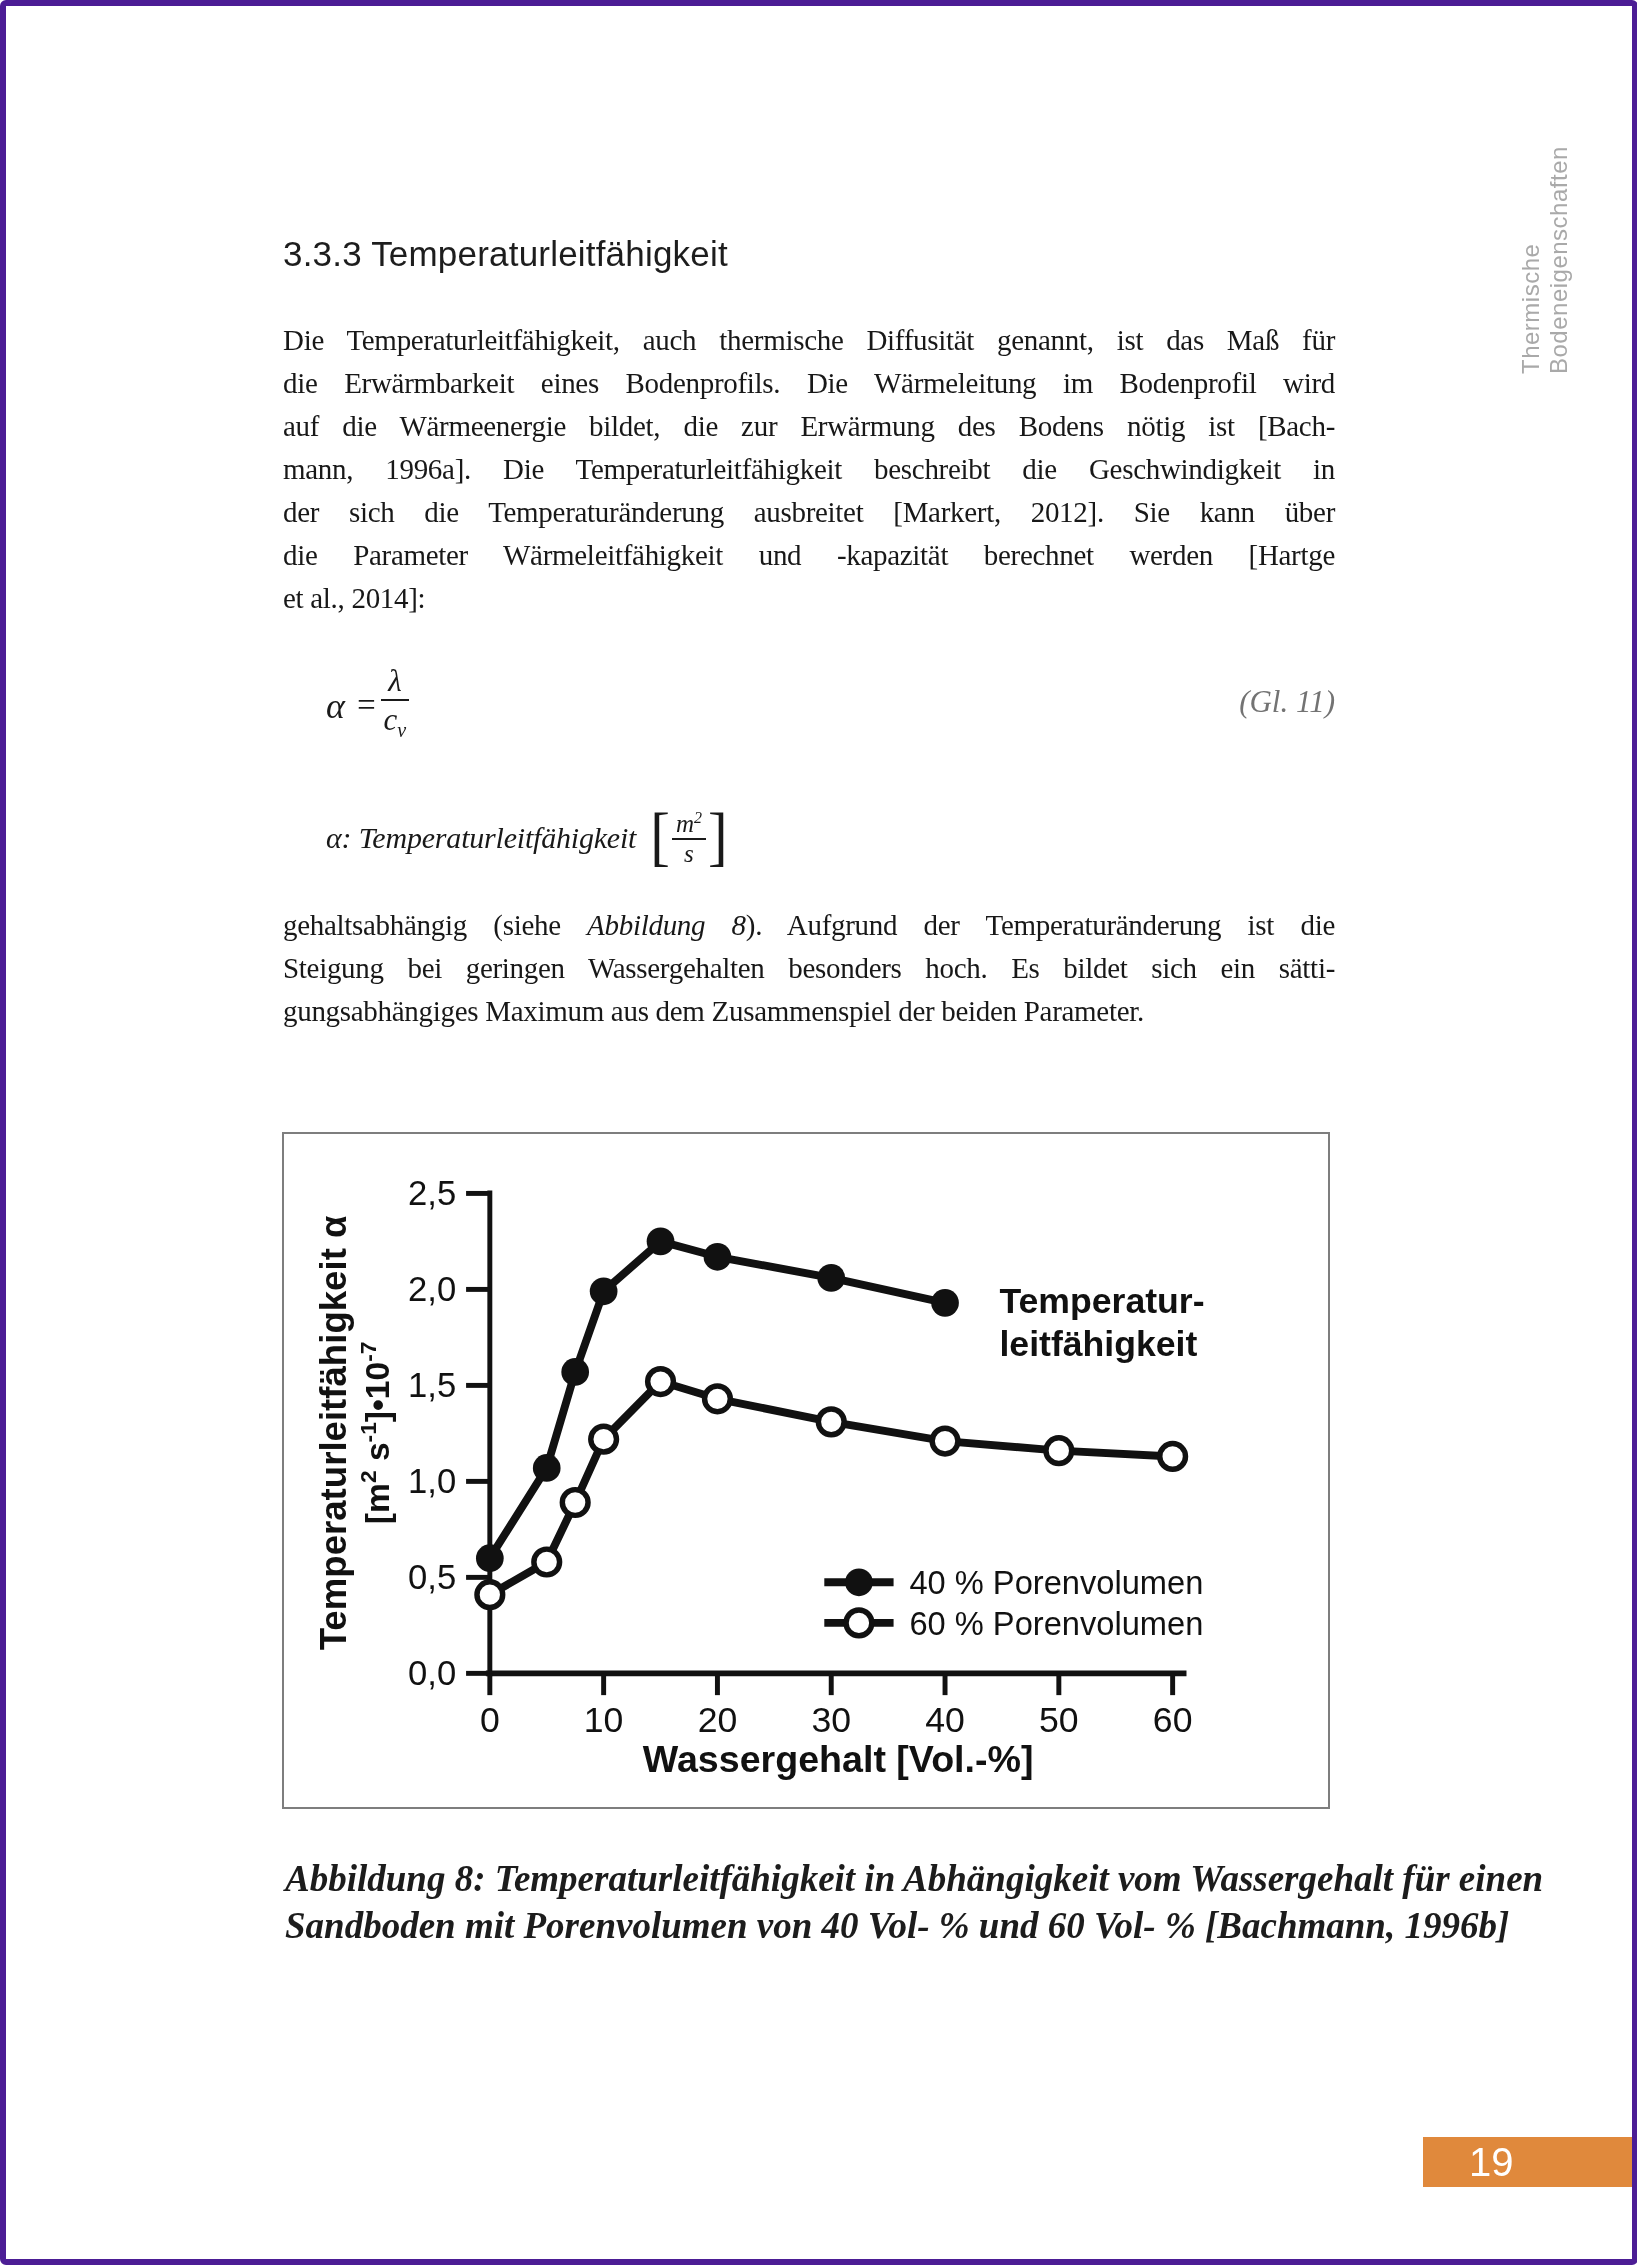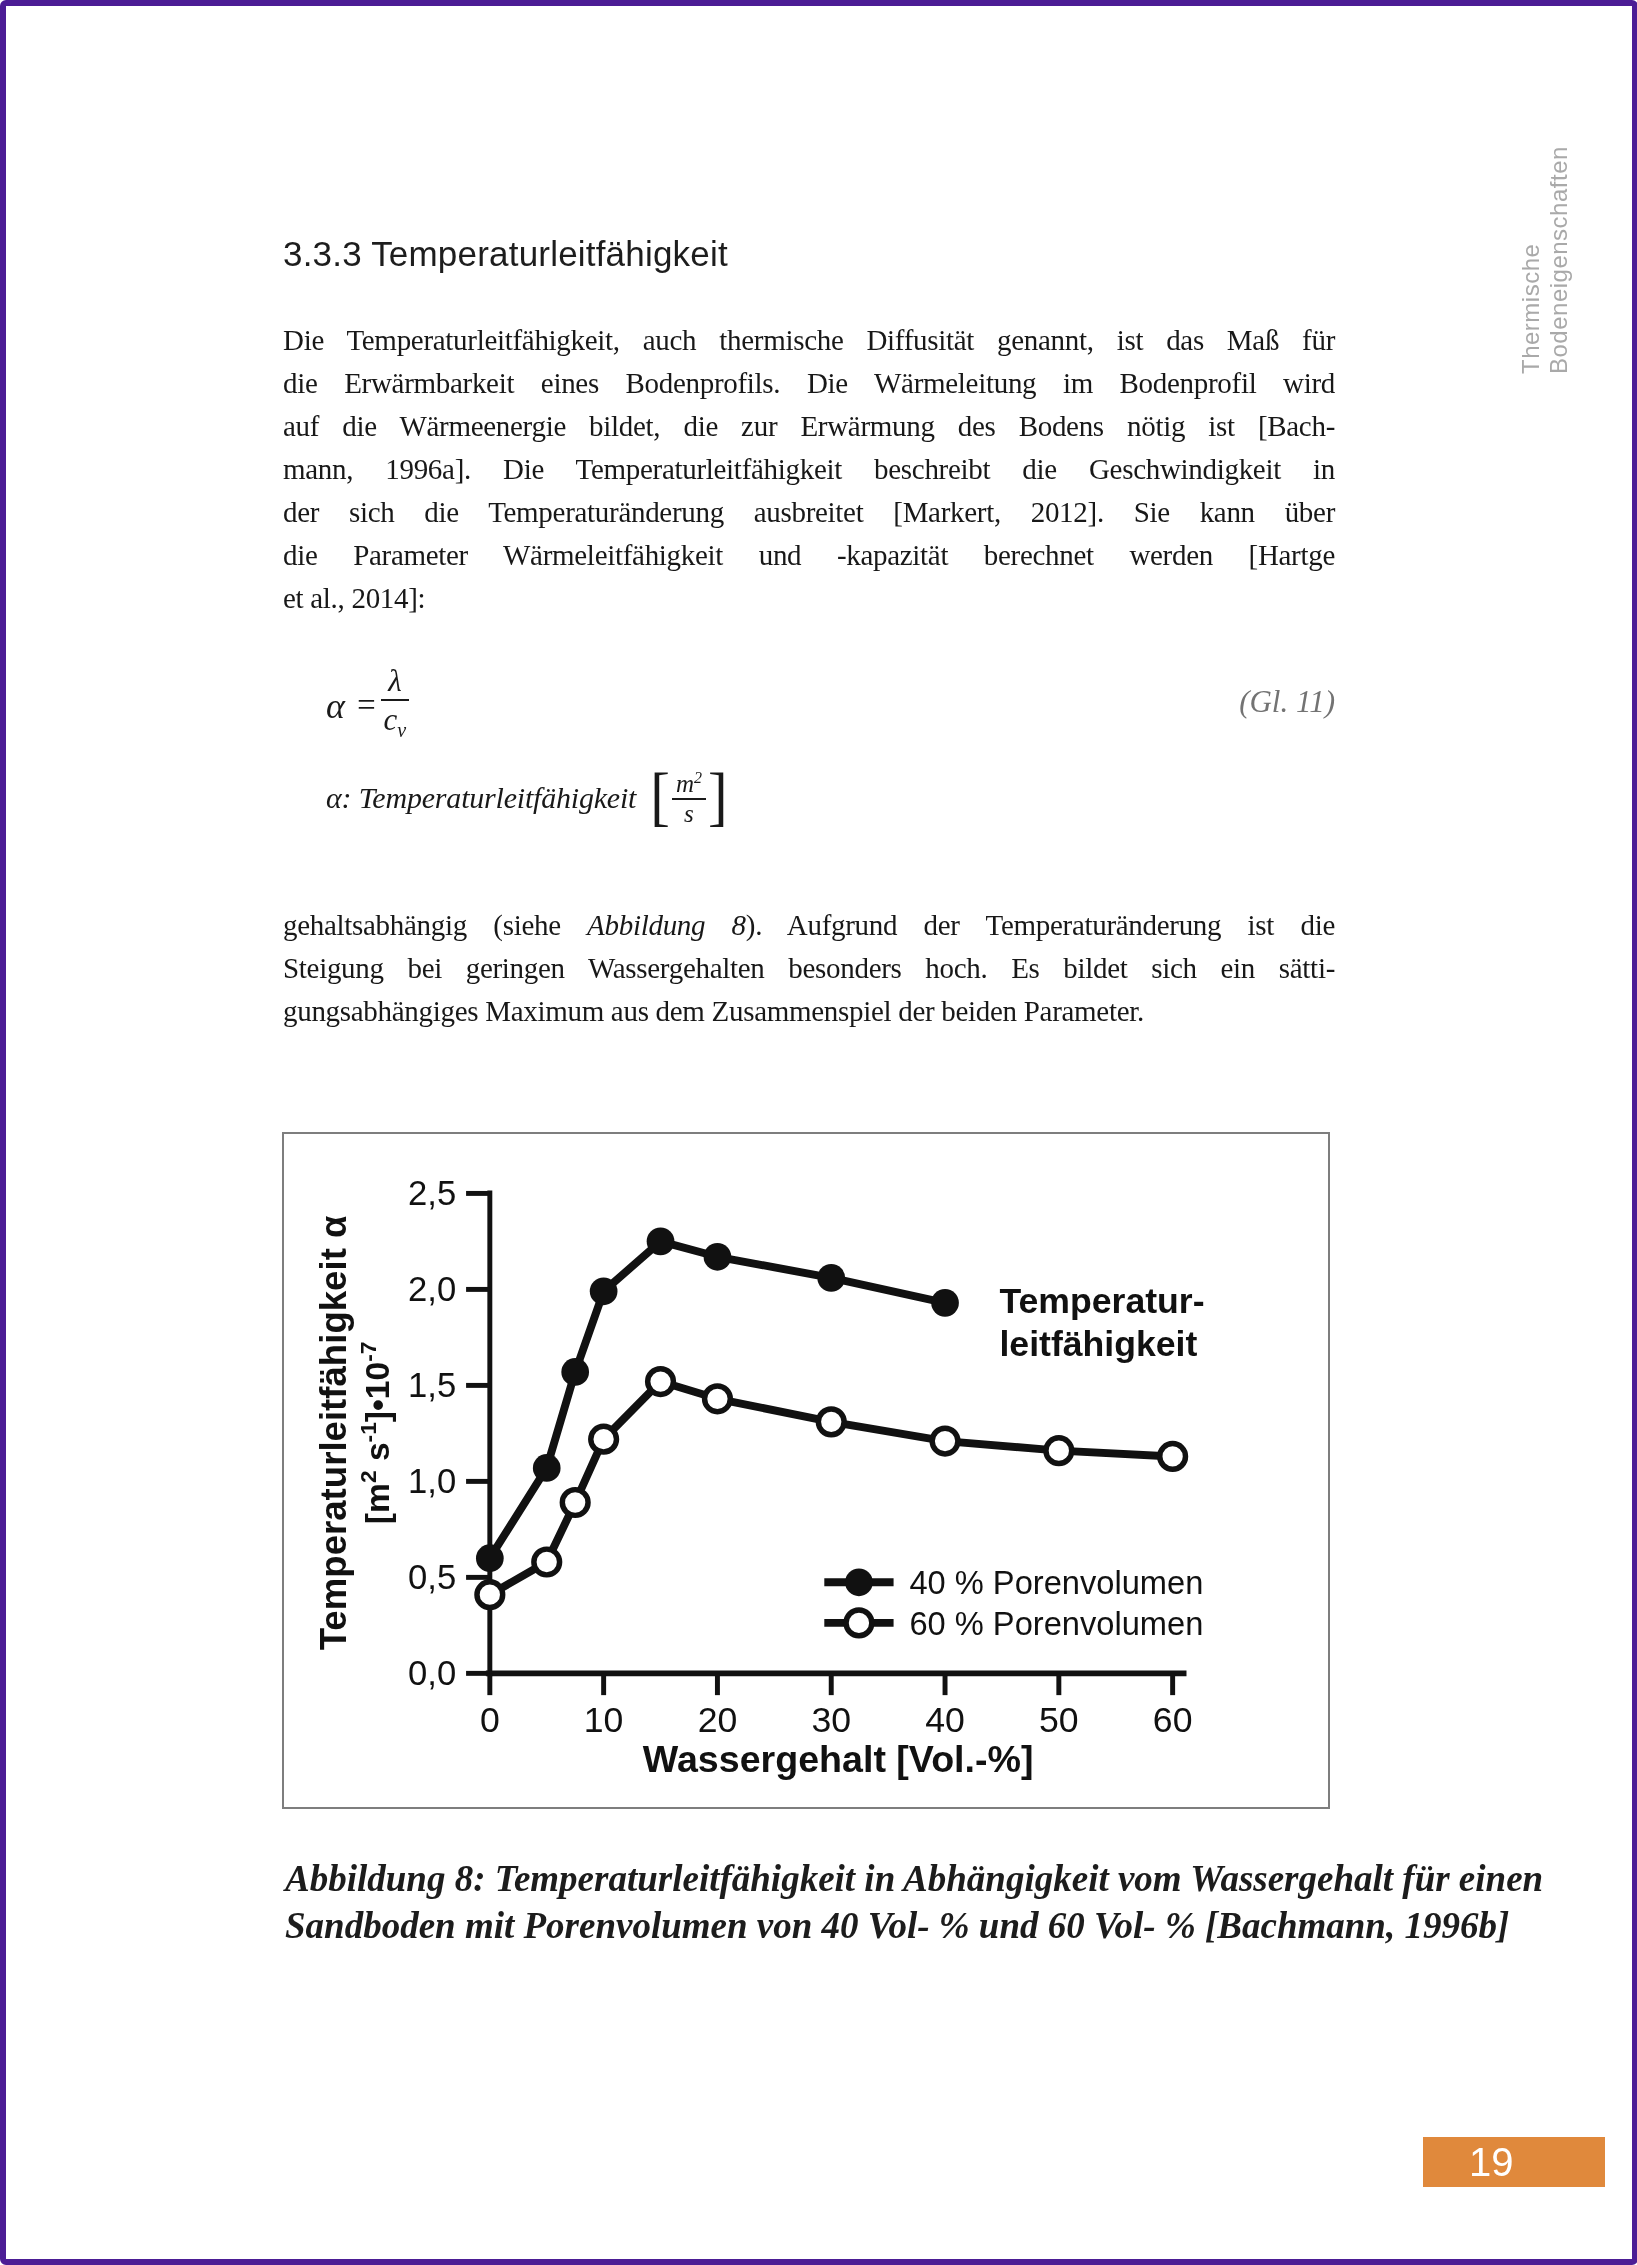--- a/index.html
+++ b/index.html
@@ -25,39 +25,39 @@
   
   #equation{left:320px;top:657px;display:flex;align-items:center;font-style:italic;}
   #equation .lhs{font-size:36px;margin-right:10px;}
   #equation .eqs{font-size:33px;margin-right:4px;}
   .frac{display:inline-flex;flex-direction:column;align-items:center;text-align:center;}
   #equation .num{font-size:31px;line-height:36px;padding:0 7px;border-bottom:2.5px solid #1a1a1a;}
   #equation .den{font-size:31px;line-height:36px;padding-top:1px;}
   #equation .den sub{font-size:20px;}
   #eq-tag{left:277px;top:676px;width:1052px;text-align:right;font-style:italic;font-size:31px;line-height:40px;color:#737373;}
   
-  #alpha-def{left:320px;top:758px;display:flex;align-items:center;font-style:italic;font-size:30px;color:#191919;}
+  #alpha-def{left:320px;top:798px;display:flex;align-items:center;font-style:italic;font-size:30px;color:#191919;}
   #alpha-def .prefix{position:relative;top:2px;margin-right:14px;letter-spacing:-0.2px;}
   #alpha-def .bracket{font-size:59px;font-style:normal;font-weight:300;transform:scaleY(1.12);line-height:59px;}
   #alpha-def .frac .num{font-size:25px;line-height:28px;padding:0 4px;border-bottom:2px solid #1a1a1a;}
   #alpha-def .frac .num sup{font-size:16px;}
   #alpha-def .frac .den{font-size:25px;line-height:28px;}
   #alpha-def .frac{margin:0 2px;}
   
   #figure-box{left:276px;top:1126px;width:1048px;height:677px;border:2px solid #7e7e7e;box-sizing:border-box;background:#fff;}
   #figure-box svg{display:block;}
   #caption{left:279px;top:1849px;width:1000px;font-style:italic;font-size:37px;line-height:47px;color:#1c1c1c;font-weight:bold;}
   
   #sidebar-text{
     top:91px;right:59px;height:277px;
     writing-mode:vertical-rl;transform:rotate(180deg);
     font-family:"Liberation Sans",sans-serif;font-size:24px;color:#a9a9a9;letter-spacing:0.5px;
   }
   
-  #pagenum-box{left:1417px;top:2131px;width:182px;height:50px;display:flex;align-items:center;}
+  #pagenum-box{left:1417px;top:2131px;width:209px;height:50px;display:flex;align-items:center;}
   #pagenum{font-family:"Liberation Sans",sans-serif;font-size:40px;color:#ffffff;padding-left:46px;line-height:50px;}
 </style>
 </head>
 <body>
 
 <div id="page">
 
   <div class="abs" id="heading">3.3.3 Temperaturleitfähigkeit</div>
 
   <div class="abs para" id="para1">

